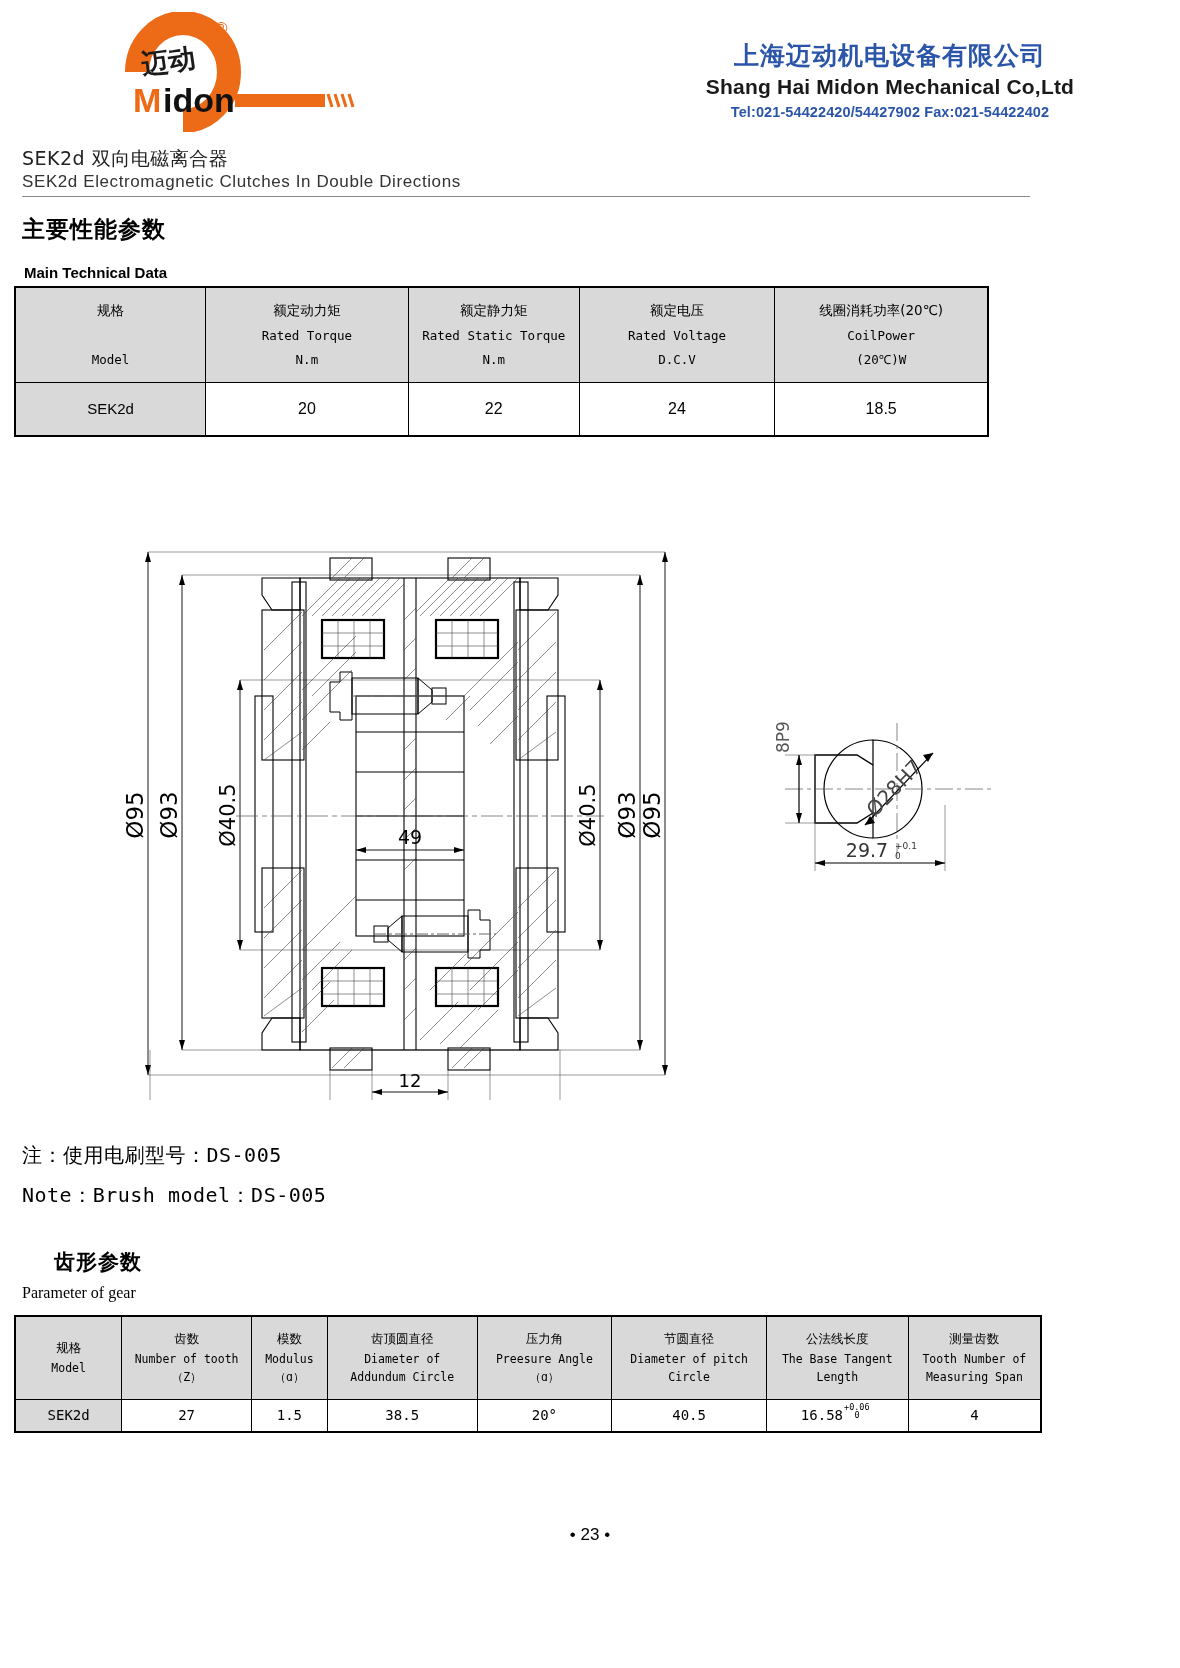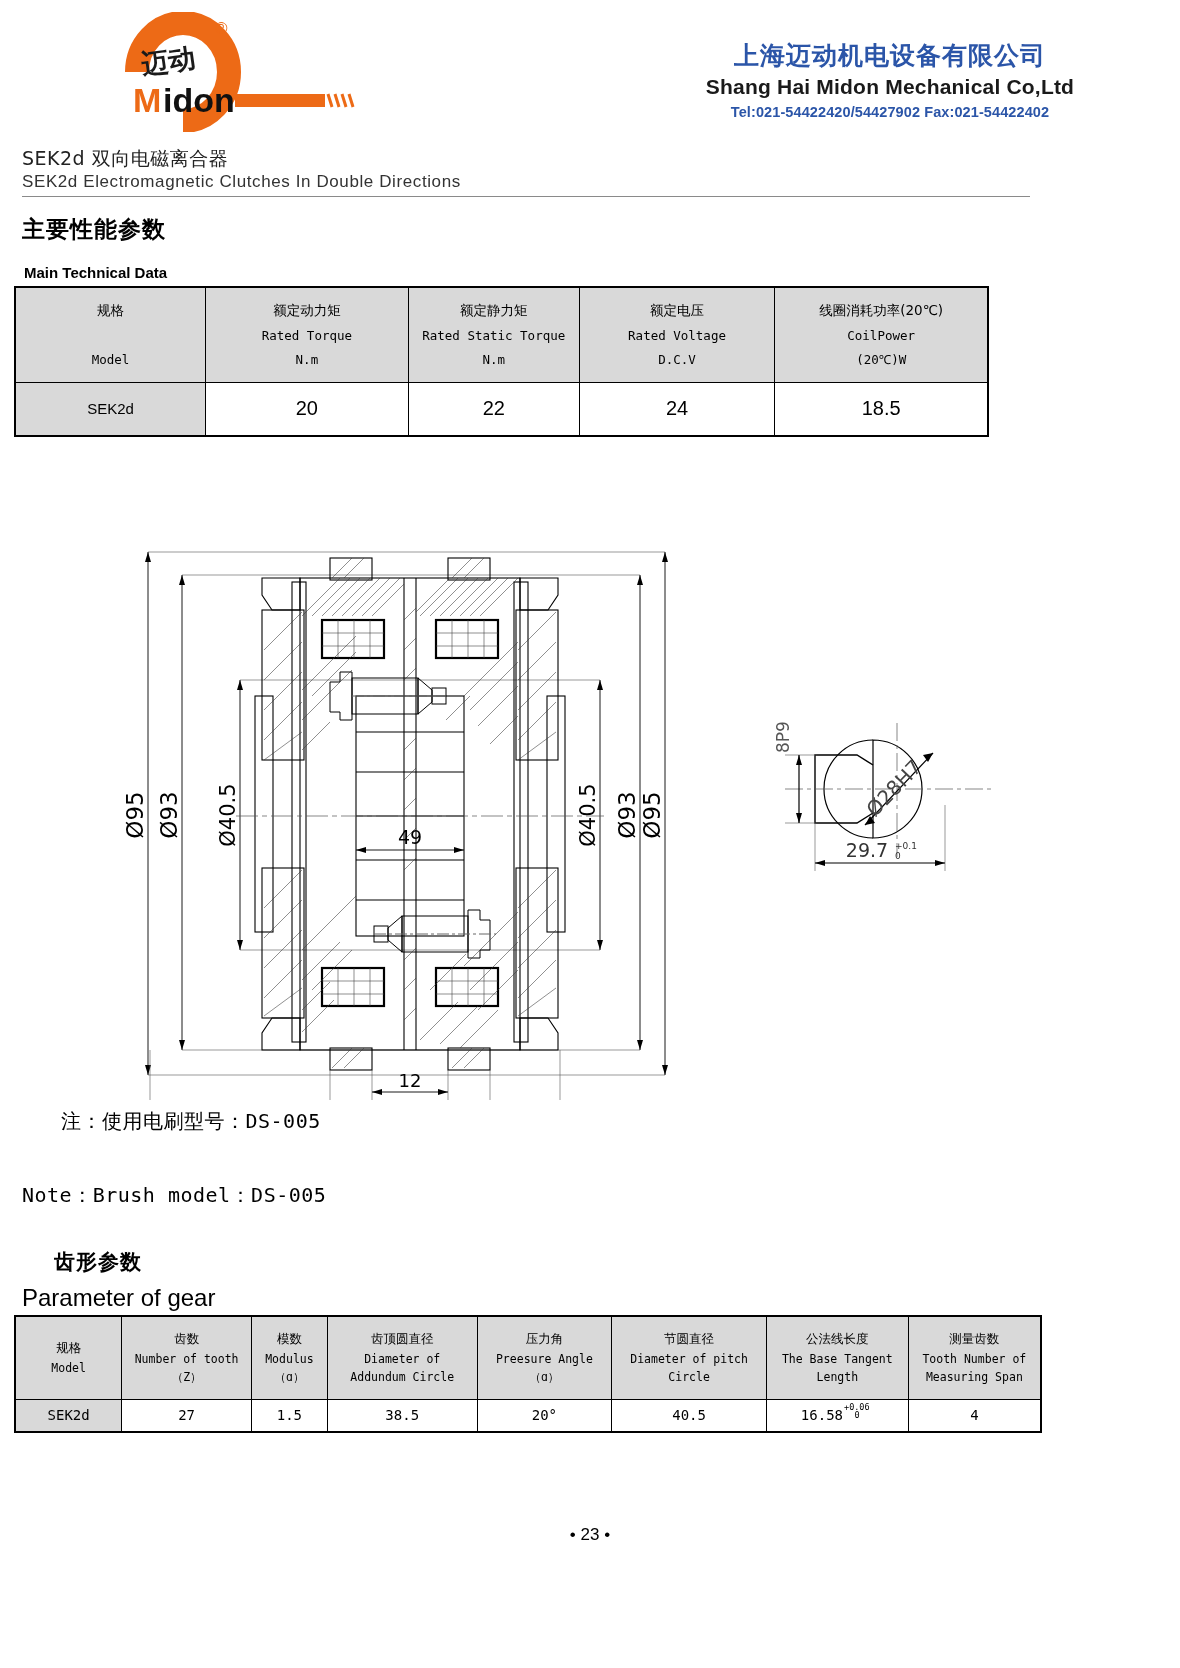--- a/index.html
+++ b/index.html
@@ -58,21 +58,21 @@
     font-family:"Liberation Sans", sans-serif;
   }
 
   
   table { border-collapse:collapse; }
   .dtable { position:absolute; border:2.5px solid #000; }
   .dtable td, .dtable th { border:1.4px solid #000; text-align:center; vertical-align:middle; }
   .hcell { background:#d9d9d9; }
   .cn { font-family:"DejaVu Sans", sans-serif; font-size:13.5px; line-height:1.9; }
   .en { font-family:"DejaVu Sans Mono", monospace; font-size:12.5px; line-height:1.9; }
-  .val { font-family:"Liberation Sans", sans-serif; font-size:20px; }
+  .val { font-family:"Liberation Sans", sans-serif; font-size:16px; }
 
   
   #main-table { left:14px; top:286px; width:975px; }
   #main-table .hrow td { height:95px; padding:4px 2px; }
   #main-table .drow td { height:54px; }
   #main-table .drow td.modelcell { background:#d9d9d9; font-size:15px; }
 
   
   #gear-table { left:14px; top:1315px; width:1028px; }
   #gear-table .hrow td { height:83px; padding:3px 1px; }
@@ -474,26 +474,26 @@
     </g>
     <line x1="60" y1="188" x2="190" y2="188" stroke="#000"></line>
     <polygon points="60,188 70,185 70,191" fill="#000" stroke="none"></polygon>
     <polygon points="190,188 180,185 180,191" fill="#000" stroke="none"></polygon>
     <text x="112" y="182" font-size="19" fill="#333" stroke="none" text-anchor="middle" font-family="DejaVu Sans, sans-serif">29.7</text>
     <text x="140" y="174" font-size="9" fill="#333" stroke="none" font-family="DejaVu Sans, sans-serif">+0.1</text>
     <text x="140" y="184" font-size="9" fill="#333" stroke="none" font-family="DejaVu Sans, sans-serif">0</text>
   </g>
 </svg>
 
-<div class="note" style="left:22px; top:1108px;margin-left:39px;">注：使用电刷型号：DS-005</div>
+<div class="note" style="left:22px; top:1142px;">注：使用电刷型号：DS-005</div>
 <div class="note" style="left:22px; top:1182px;">Note：Brush model：DS-005</div>
 
 <div class="sec-cn" style="left:22px; top:1248px; font-size:21px;margin-left:32px;">齿形参数</div>
-<div style="position:absolute; left:22px; top:1284px; font-size:24px;
-            font-family:Liberation Sans, sans-serif;">Parameter of gear</div>
+<div style="position:absolute; left:22px; top:1284px; font-size:16px;
+            font-family:Liberation Serif, serif;">Parameter of gear</div>
 
 <table class="dtable" id="gear-table">
   <tbody>
       <tr class="hrow">
     <td class="hcell" style="width:107px;">
       <div class="cn">规格</div>
       <div class="en">Model</div>
     </td>
     <td class="hcell" style="width:130px;">
       <div class="cn">齿数</div>

